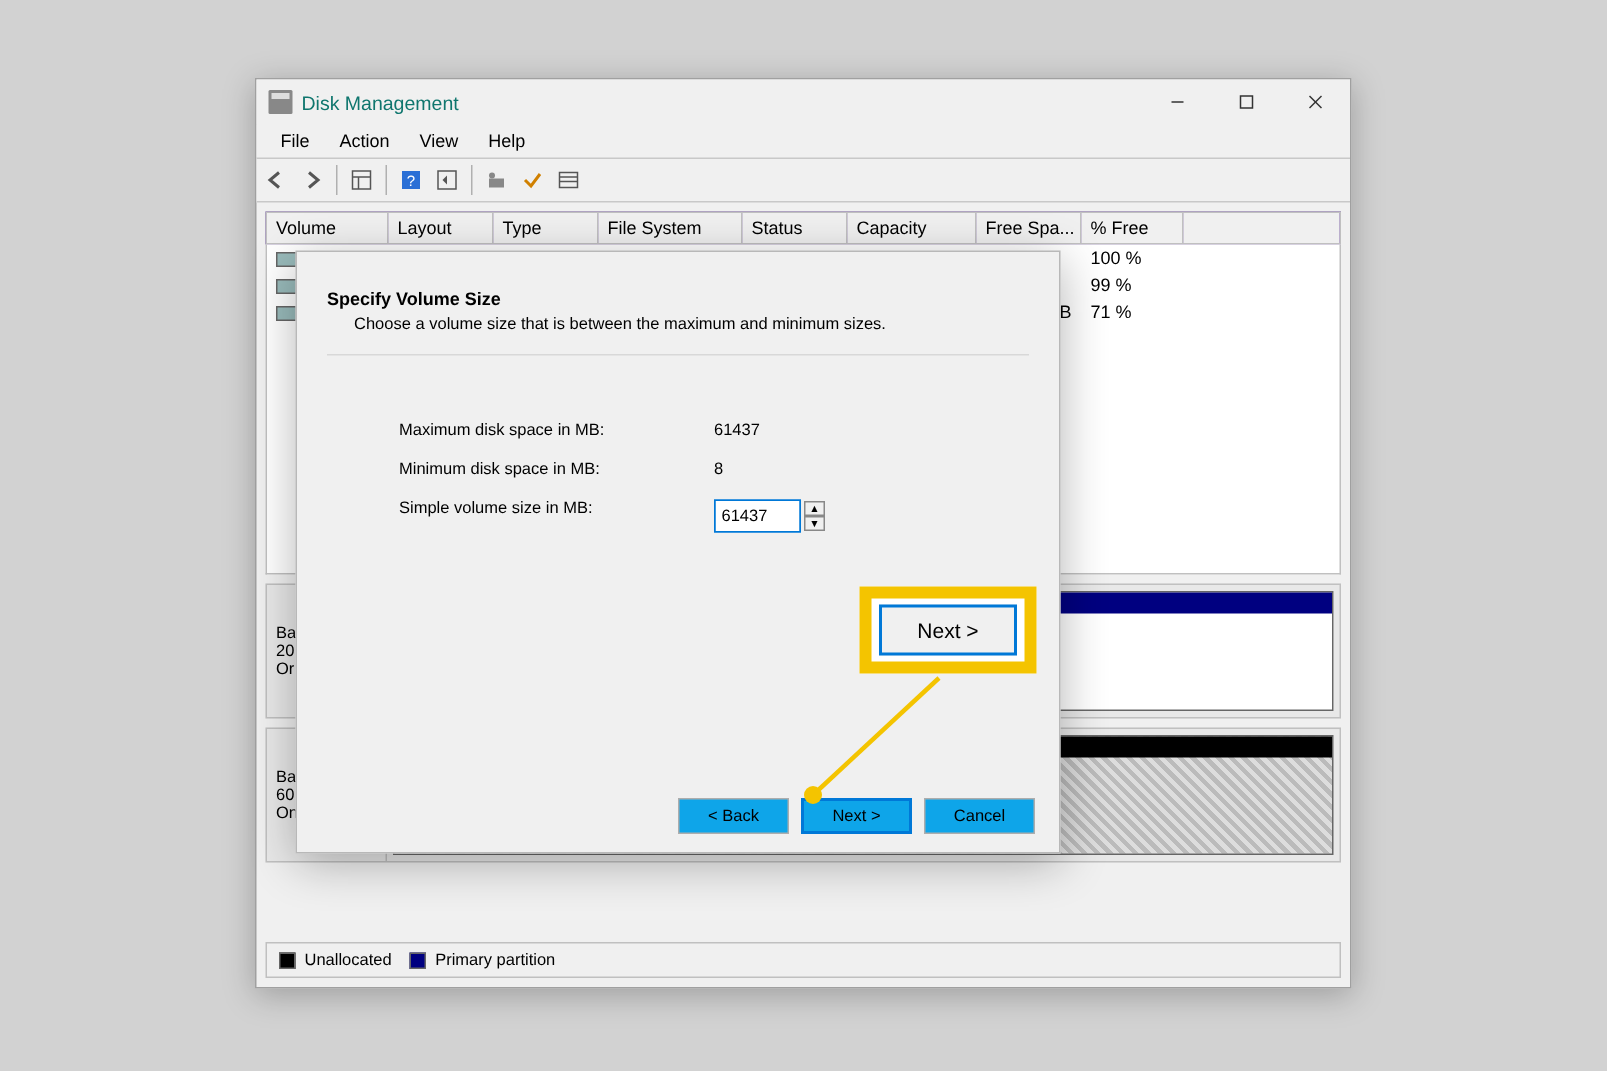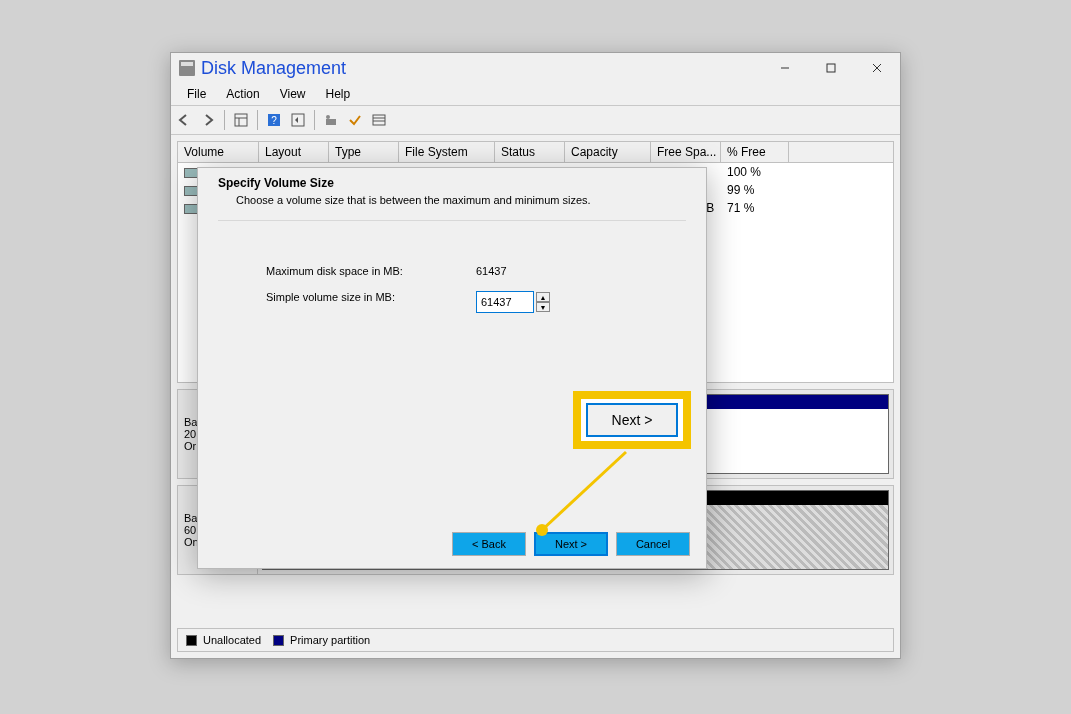--- a/index.html
+++ b/index.html
@@ -2,21 +2,21 @@
 <html><head>
 <meta charset="utf-8">
 <style>
 * { box-sizing: border-box; margin: 0; padding: 0; }
 body { background: #d2d2d2; font-family: "Segoe UI", Tahoma, sans-serif; font-size: 12px; color: #000; width: 1071px; height: 714px; position: relative; overflow: hidden; }
 
 .main-window { position: absolute; left: 170px; top: 52px; width: 731px; height: 607px; background: #f0f0f0; border: 1px solid #a0a0a0; box-shadow: 0 4px 20px rgba(0,0,0,0.25); }
 .main-titlebar { height: 30px; display: flex; align-items: center; padding-left: 8px; background: #f0f0f0; }
 .main-titlebar .app-icon { width: 16px; height: 16px; margin-right: 6px; background: #888; display:inline-block; border-radius:1px; position:relative;}
 .main-titlebar .app-icon::after { content:""; position:absolute; left:2px; top:2px; width:12px; height:4px; background:#ddd;}
-.main-titlebar .title { flex: 1; font-size: 18px; color:#1d4ed8;}
+.main-titlebar .title { flex: 1; font-size: 13px; color:#0f766e;}
 .win-buttons { display:flex; }
 .win-btn { width: 46px; height: 30px; display:flex; align-items:center; justify-content:center; }
 .win-btn svg { width:10px; height:10px; }
 .menubar { height: 22px; padding-left: 6px; display:flex; align-items:center; gap:0; background:#f0f0f0;}
 .menubar span { padding: 2px 10px; }
 
 .toolbar { height: 30px; border-top:1px solid #c8c8c8; border-bottom:1px solid #c8c8c8; display:flex; align-items:center; padding: 0 2px; gap:2px; background:#f0f0f0;}
 .toolbar .tb-btn { width:22px; height:22px; display:flex; align-items:center; justify-content:center; border:1px solid transparent;}
 .toolbar .tb-sep { width:1px; height:20px; background:#b0b0b0; margin:0 3px;}
 
@@ -45,21 +45,21 @@
 
 .legend-bar { border:1px solid #c0c0c0; height:24px; display:flex; align-items:center; padding:0 8px; gap:6px; font-size:11px; background:#f0f0f0; position:absolute; bottom:6px; left:6px; right:6px;}
 .leg-sq { width:11px; height:11px; display:inline-block; border:1px solid #666;}
 
 
 .wizard { position:absolute; left:26px; top:114px; width:510px; height:402px; background:#f0f0f0; border:1px solid #b8b8b8; box-shadow: 0 6px 30px rgba(0,0,0,0.3); z-index:5;}
 .wizard-title { height:30px; display:flex; align-items:center; padding:0 10px;}
 .wizard-title .wt { flex:1; font-size:12px;}
 .wizard-close { width:26px; height:26px; display:flex; align-items:center; justify-content:center;}
 .wizard-body { padding: 8px 20px;}
-.wiz-head { font-weight:bold; font-size:12px; margin-top:0;}
+.wiz-head { font-weight:bold; font-size:12px; margin-top:16px;}
 .wiz-sub { font-size:11px; margin:4px 0 14px 18px;}
 .wiz-hr { height:1px; background:#d8d8d8; margin-bottom:44px;}
 .wiz-row { display:flex; margin:14px 0 14px 48px; font-size:11px;}
 .wiz-lbl { width:210px;}
 .wiz-val { width:100px;}
 .spinner { display:flex; align-items:center; }
 .spinner input { width:58px; height:22px; border:1px solid #0078d7; padding:2px 4px; font-size:11px; outline:1px solid #0078d7; outline-offset:-1px;}
 .spin-btns { display:flex; flex-direction:column; margin-left:2px;}
 .spin-btns div { width:14px; height:10px; border:1px solid #888; background:#f0f0f0; display:flex; align-items:center; justify-content:center; font-size:7px;}
 .wiz-buttons { position:absolute; bottom:12px; right:16px; display:flex; gap:8px;}
@@ -251,20 +251,24 @@
   <div class="wizard">
     <div class="wizard-body">
       <div class="wiz-head">Specify Volume Size</div>
       <div class="wiz-sub">Choose a volume size that is between the maximum and minimum sizes.</div>
       <div class="wiz-hr"></div>
       <div class="wiz-row">
         <div class="wiz-lbl">Maximum disk space in MB:</div>
         <div class="wiz-val">61437</div>
       </div>
       <div class="wiz-row">
+        <div class="wiz-lbl">Minimum disk space in MB:</div>
+        <div class="wiz-val">8</div>
+      </div>
+      <div class="wiz-row">
         <div class="wiz-lbl">Simple volume size in MB:</div>
         <div class="spinner">
           <input type="text" value="61437" style="">
           <div class="spin-btns">
             <div>▲</div>
             <div>▼</div>
           </div>
         </div>
       </div>
     </div>

